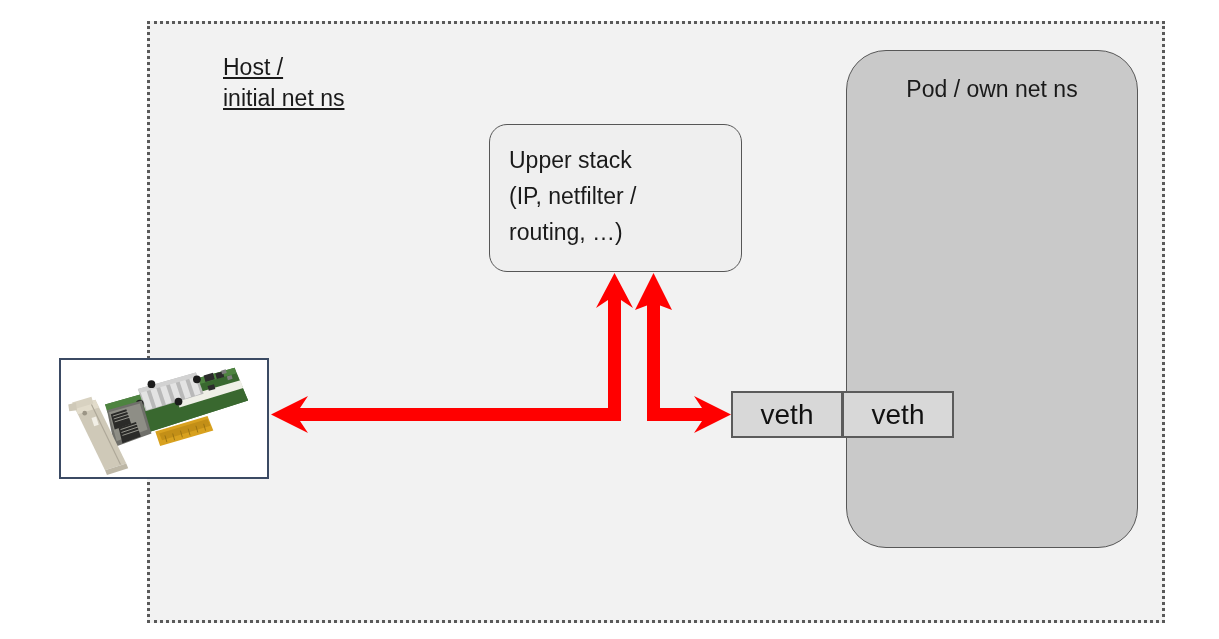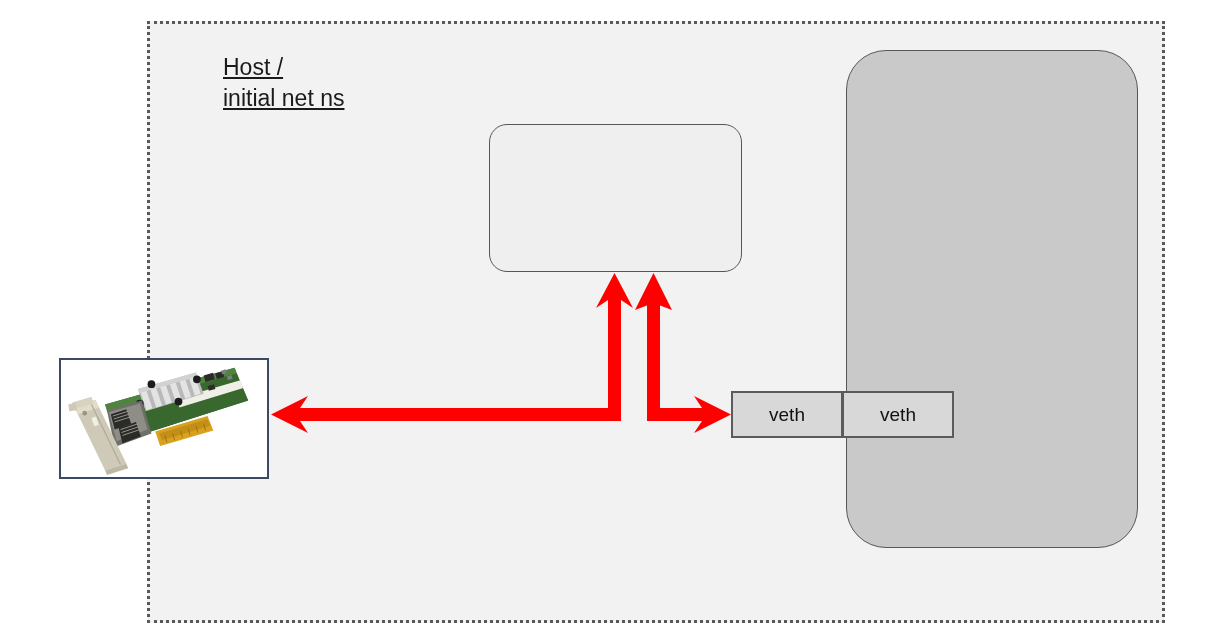--- a/index.html
+++ b/index.html
@@ -88,21 +88,21 @@
   .veth {
     position: absolute;
     top: 391px;
     height: 47px;
     background: #D8D8D8;
     border: 2.2px solid #5B5B5B;
     box-sizing: border-box;
     display: flex;
     align-items: center;
     justify-content: center;
-    font-size: 19px;
+    font-size: 28px;
     color: #111111;
   }
   .veth-host  { left: 731px; width: 112px; }
   .veth-pod   { left: 842px; width: 112px; }
 
   
   .nic-frame {
     position: absolute;
     left: 59px;
     top: 358px;
@@ -126,22 +126,26 @@
 </head>
 <body>
 
 <div id="canvas">
 
   <div class="host-region"></div>
   <div class="host-label">Host /
 initial net ns</div>
 
   <div class="pod-box"></div>
+  <div class="pod-label">Pod / own net ns</div>
 
   <div class="upper-stack-box"></div>
+  <div class="upper-stack-text">Upper stack
+(IP,  netfilter /
+routing, …)</div>
 
   <svg class="arrows" viewBox="0 0 1219 639" xmlns="http://www.w3.org/2000/svg">
 
     <g>
 
       <rect x="292" y="408" width="329" height="13" fill="#FF0000"></rect>
 
       <rect x="608" y="292" width="13" height="128" fill="#FF0000"></rect>
 
       <polygon points="614.5,273 596,308 608,300 608,310 621,310 621,300 633,308" fill="#FF0000"></polygon>

